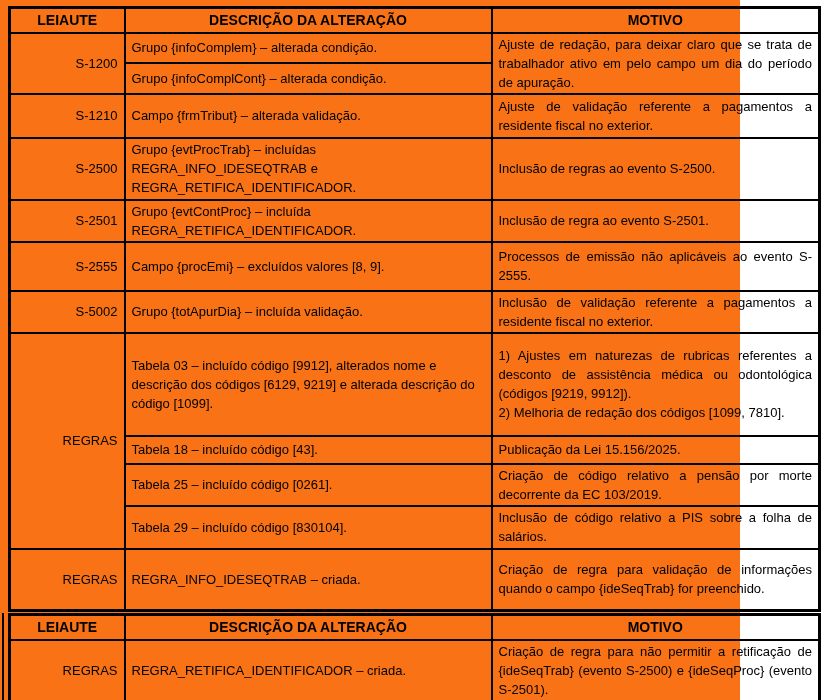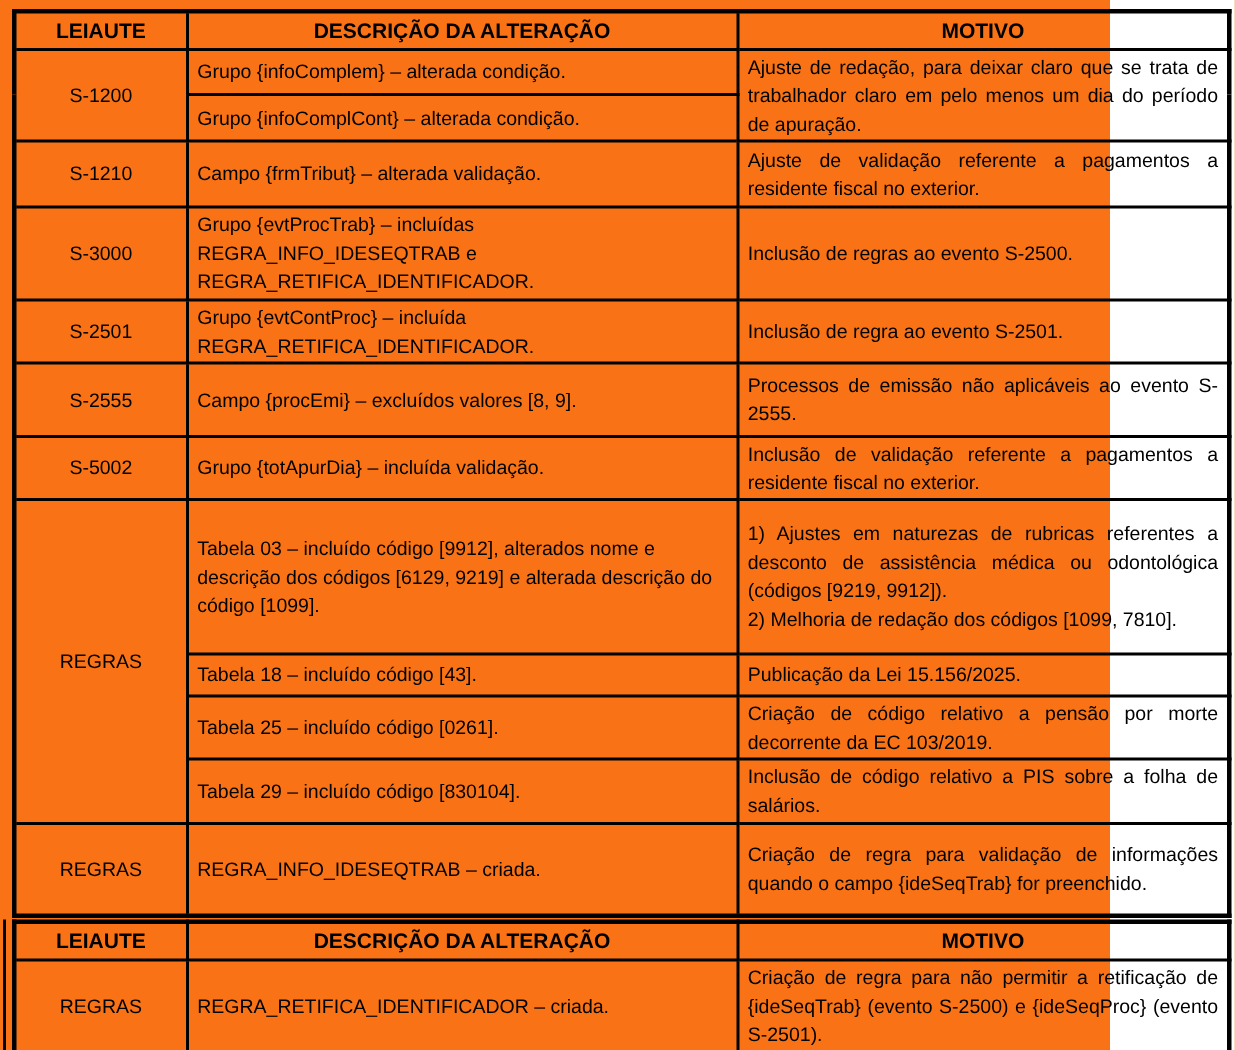--- a/index.html
+++ b/index.html
@@ -37,21 +37,21 @@
     box-sizing: border-box;
     overflow: hidden;
   }
   td.hd {
     font-weight: bold;
     font-size: 14px;
     text-align: center;
     line-height: 17px;
     padding: 2px 4px;
   }
-  td.lei { text-align: center; }
+  td.lei { text-align: right; }
   td.desc { white-space: pre-wrap; text-align: left; }
   td.mot { text-align: justify; white-space: pre-wrap; }
 
   tr.r-head  { height: 25px; }
   tr.r-1200a { height: 30px; }
   tr.r-1200b { height: 30px; }
   tr.r-1210  { height: 44px; }
   tr.r-2500  { height: 62px; }
   tr.r-2501  { height: 40px; }
   tr.r-2555  { height: 49px; }
@@ -87,34 +87,34 @@
     <tbody>
         <tr class="r-head">
       <td class="hd">LEIAUTE</td>
       <td class="hd">DESCRIÇÃO DA ALTERAÇÃO</td>
       <td class="hd">MOTIVO</td>
     </tr>
 
     <tr class="r-1200a">
       <td class="lei" rowspan="2">S-1200</td>
       <td class="desc">Grupo {infoComplem} – alterada condição.</td>
-      <td class="mot" rowspan="2">Ajuste de redação, para deixar claro que se trata de trabalhador claro em pelo menos um dia do período de apuração.</td>
+      <td class="mot" rowspan="2">Ajuste de redação, para deixar claro que se trata de trabalhador ativo em pelo campo um dia do período de apuração.</td>
     </tr>
     <tr class="r-1200b">
       <td class="desc">Grupo {infoComplCont} – alterada condição.</td>
     </tr>
 
     <tr class="r-1210">
       <td class="lei">S-1210</td>
       <td class="desc">Campo {frmTribut} – alterada validação.</td>
       <td class="mot">Ajuste de validação referente a pagamentos a residente fiscal no exterior.</td>
     </tr>
 
     <tr class="r-2500">
-      <td class="lei">S-3000</td>
+      <td class="lei">S-2500</td>
       <td class="desc">Grupo {evtProcTrab} – incluídas
 REGRA_INFO_IDESEQTRAB e
 REGRA_RETIFICA_IDENTIFICADOR.</td>
       <td class="mot">Inclusão de regras ao evento S-2500.</td>
     </tr>
 
     <tr class="r-2501">
       <td class="lei">S-2501</td>
       <td class="desc">Grupo {evtContProc} – incluída
 REGRA_RETIFICA_IDENTIFICADOR.</td>

